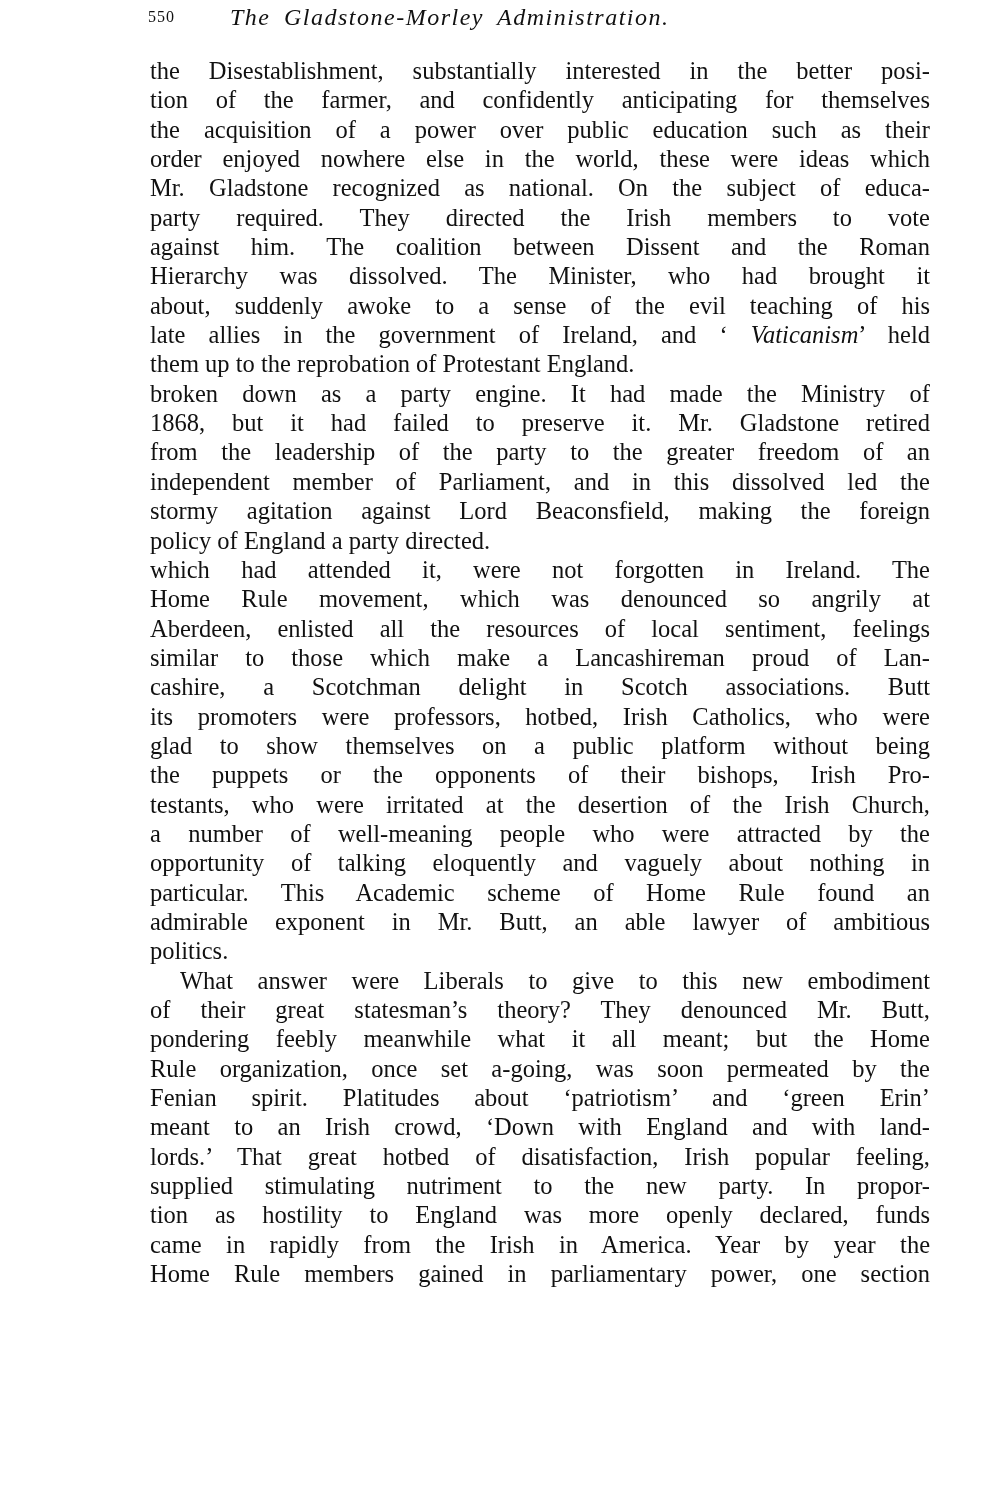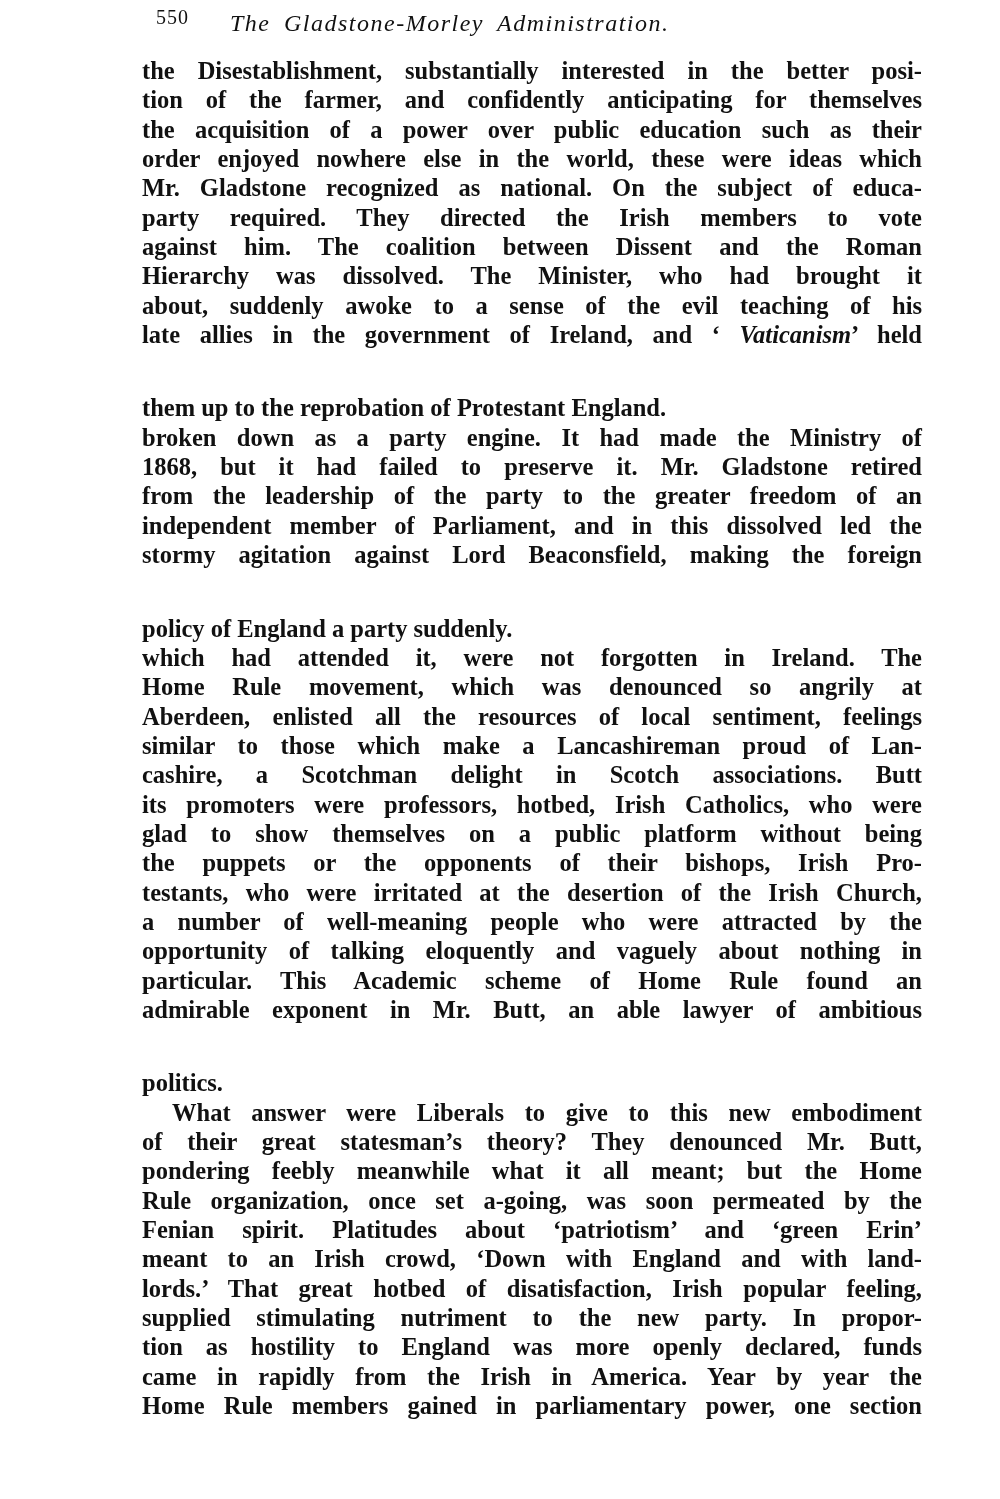--- a/index.html
+++ b/index.html
@@ -17,56 +17,53 @@
     }
     .header {
       position: absolute;
       top: 0;
       left: 140px;
       width: 800px;
       height: 40px;
     }
     .page-number {
       position: absolute;
-      left: 16px;
+      left: 8px;
       top: 2px;
-      font-size: 20px;
+      font-size: 16px;
       line-height: 30px;
       letter-spacing: 1px;
     }
     .running-title {
       position: absolute;
       left: 90px;
       top: 2px;
       font-size: 24px;
       line-height: 30px;
       font-style: italic;
       letter-spacing: 1.5px;
       word-spacing: 6px;
-      margin-top: 6px;
     }
     .body-text {
       position: absolute;
       top: 56px;
-      left: 142px;
+      left: 150px;
       width: 780px;
-      font-weight: bold;
     }
     .line {
       display: block;
       height: 29.35px;
       line-height: 29.35px;
       font-size: 24.5px;
       white-space: nowrap;
       text-align: justify;
       text-align-last: justify;
     }
     .line.last {
       text-align-last: left;
-      margin-top: 44px;
     }
     .line.indent {
       padding-left: 30px;
     }
     .line .ital {
       font-style: italic;
     }
   </style>
 </head>
 <body>
@@ -89,21 +86,21 @@
       <span class="line">about, suddenly awoke to a sense of the evil teaching of his</span>
       <span class="line"><span>late allies in the government of Ireland, and ‘ </span><span class="ital">Vaticanism</span><span>’ held</span></span>
       <span class="line last">them up to the reprobation of Protestant England.</span>
     </div>
     <div>
       <span class="line">broken down as a party engine.  It had made the Ministry of</span>
       <span class="line">1868, but it had failed to preserve it.  Mr. Gladstone retired</span>
       <span class="line">from the leadership of the party to the greater freedom of an</span>
       <span class="line">independent member of Parliament, and in this dissolved led the</span>
       <span class="line">stormy agitation against Lord Beaconsfield, making the foreign</span>
-      <span class="line last">policy of England a party suddenly.</span>
+      <span class="line last">policy of England a party directed.</span>
     </div>
     <div>
       <span class="line">which had attended it, were not forgotten in Ireland.  The</span>
       <span class="line">Home Rule movement, which was denounced so angrily at</span>
       <span class="line">Aberdeen, enlisted all the resources of local sentiment, feelings</span>
       <span class="line">similar to those which make a Lancashireman proud of Lan-</span>
       <span class="line">cashire, a Scotchman delight in Scotch associations.  Butt</span>
       <span class="line">its promoters were professors, hotbed, Irish Catholics, who were</span>
       <span class="line">glad to show themselves on a public platform without being</span>
       <span class="line">the puppets or the opponents of their bishops, Irish Pro-</span>

